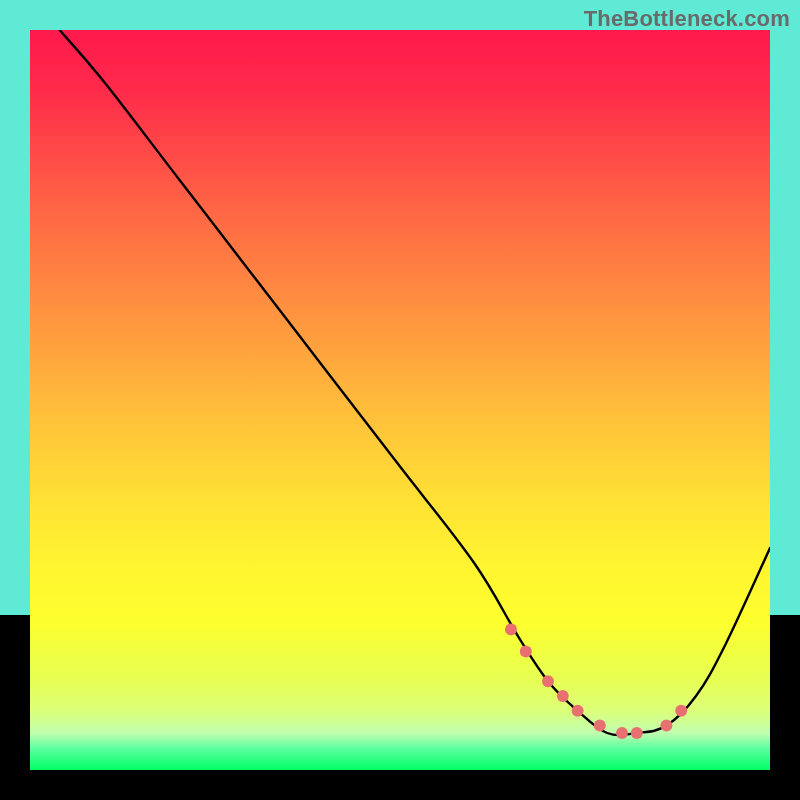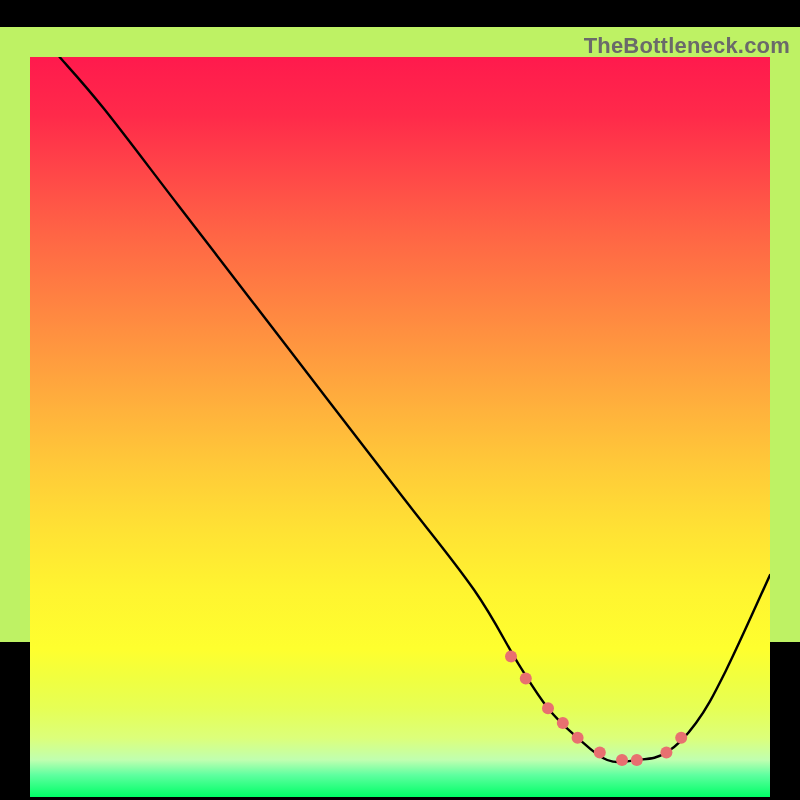--- a/index.html
+++ b/index.html
@@ -1,22 +1,21 @@
 <!DOCTYPE html>
 <html><head>
 <meta charset="utf-8">
 <style>
   * { margin: 0; padding: 0; box-sizing: border-box; }
   html, body { width: 800px; height: 800px; overflow: hidden; background: #000; }
   .frame {
     position: relative;
     width: 800px;
     height: 615px;
-    background: #bef264;
-    margin-top: 27px;
+    background: #5eead4;
   }
   .plot-area {
     position: absolute;
     left: 30px;
     top: 30px;
     width: 740px;
     height: 740px;
     background: linear-gradient(to bottom,
       #ff1a4d 0%,
       #ff2a4a 8%,

